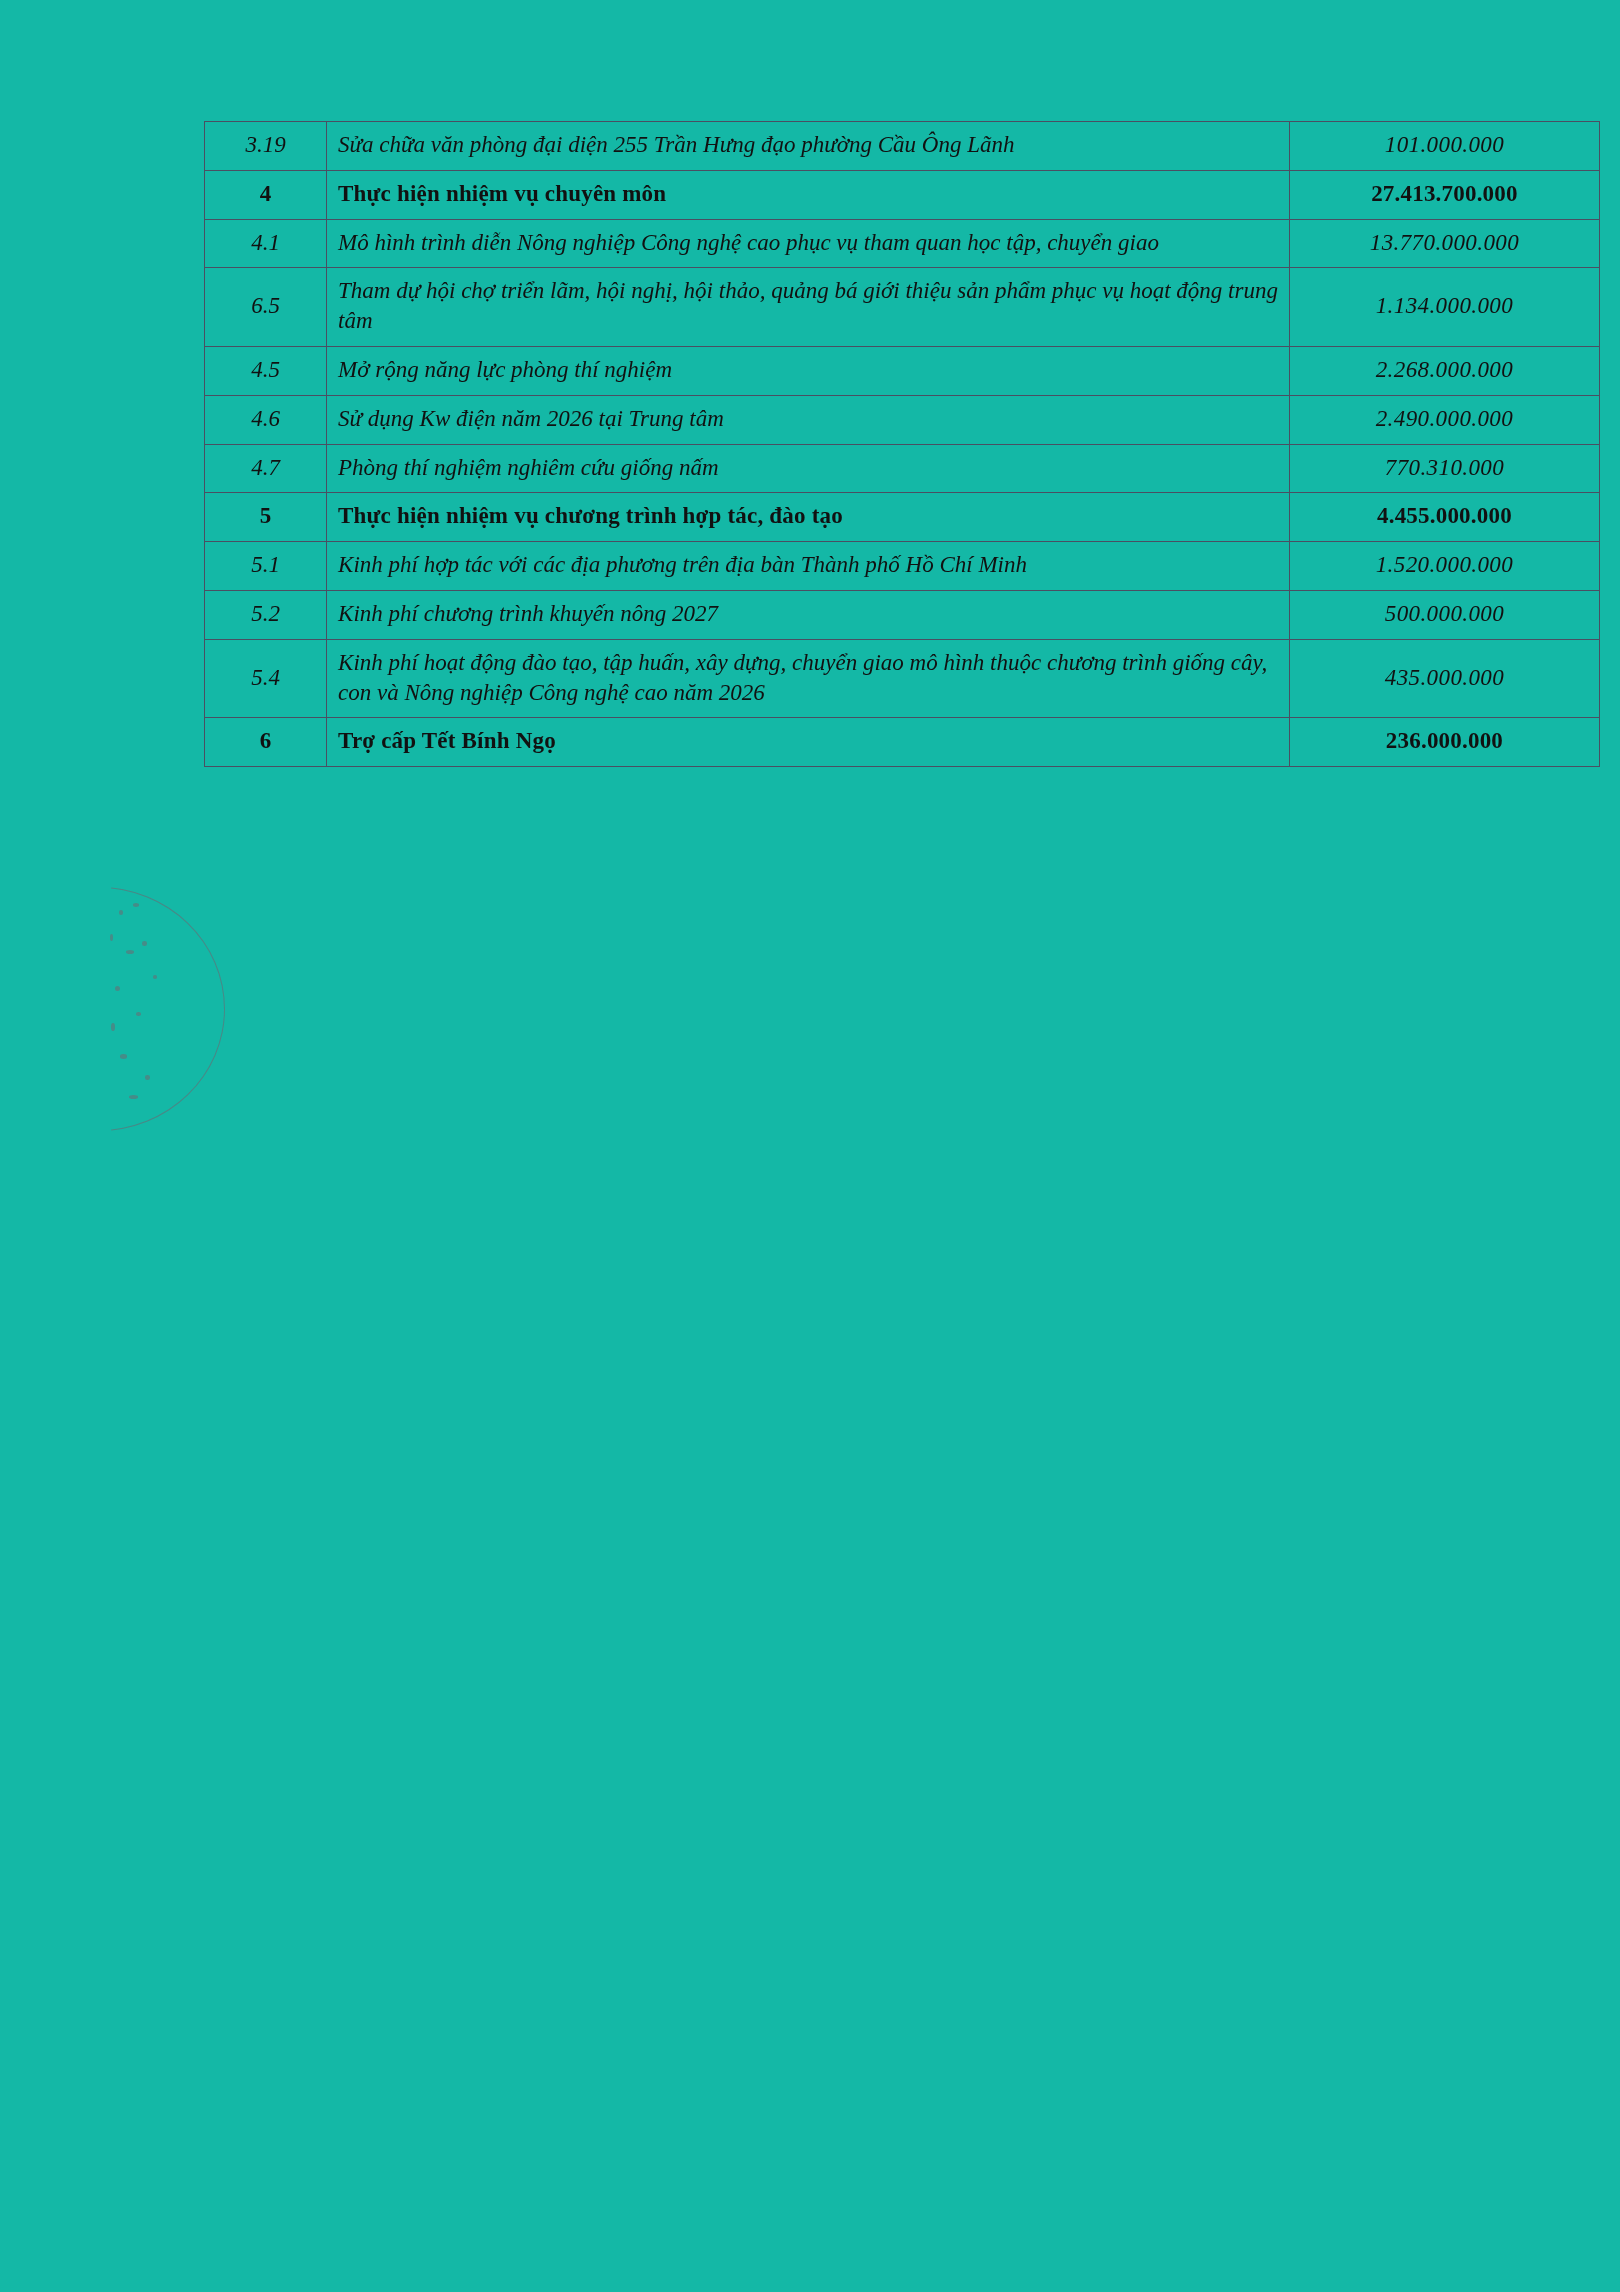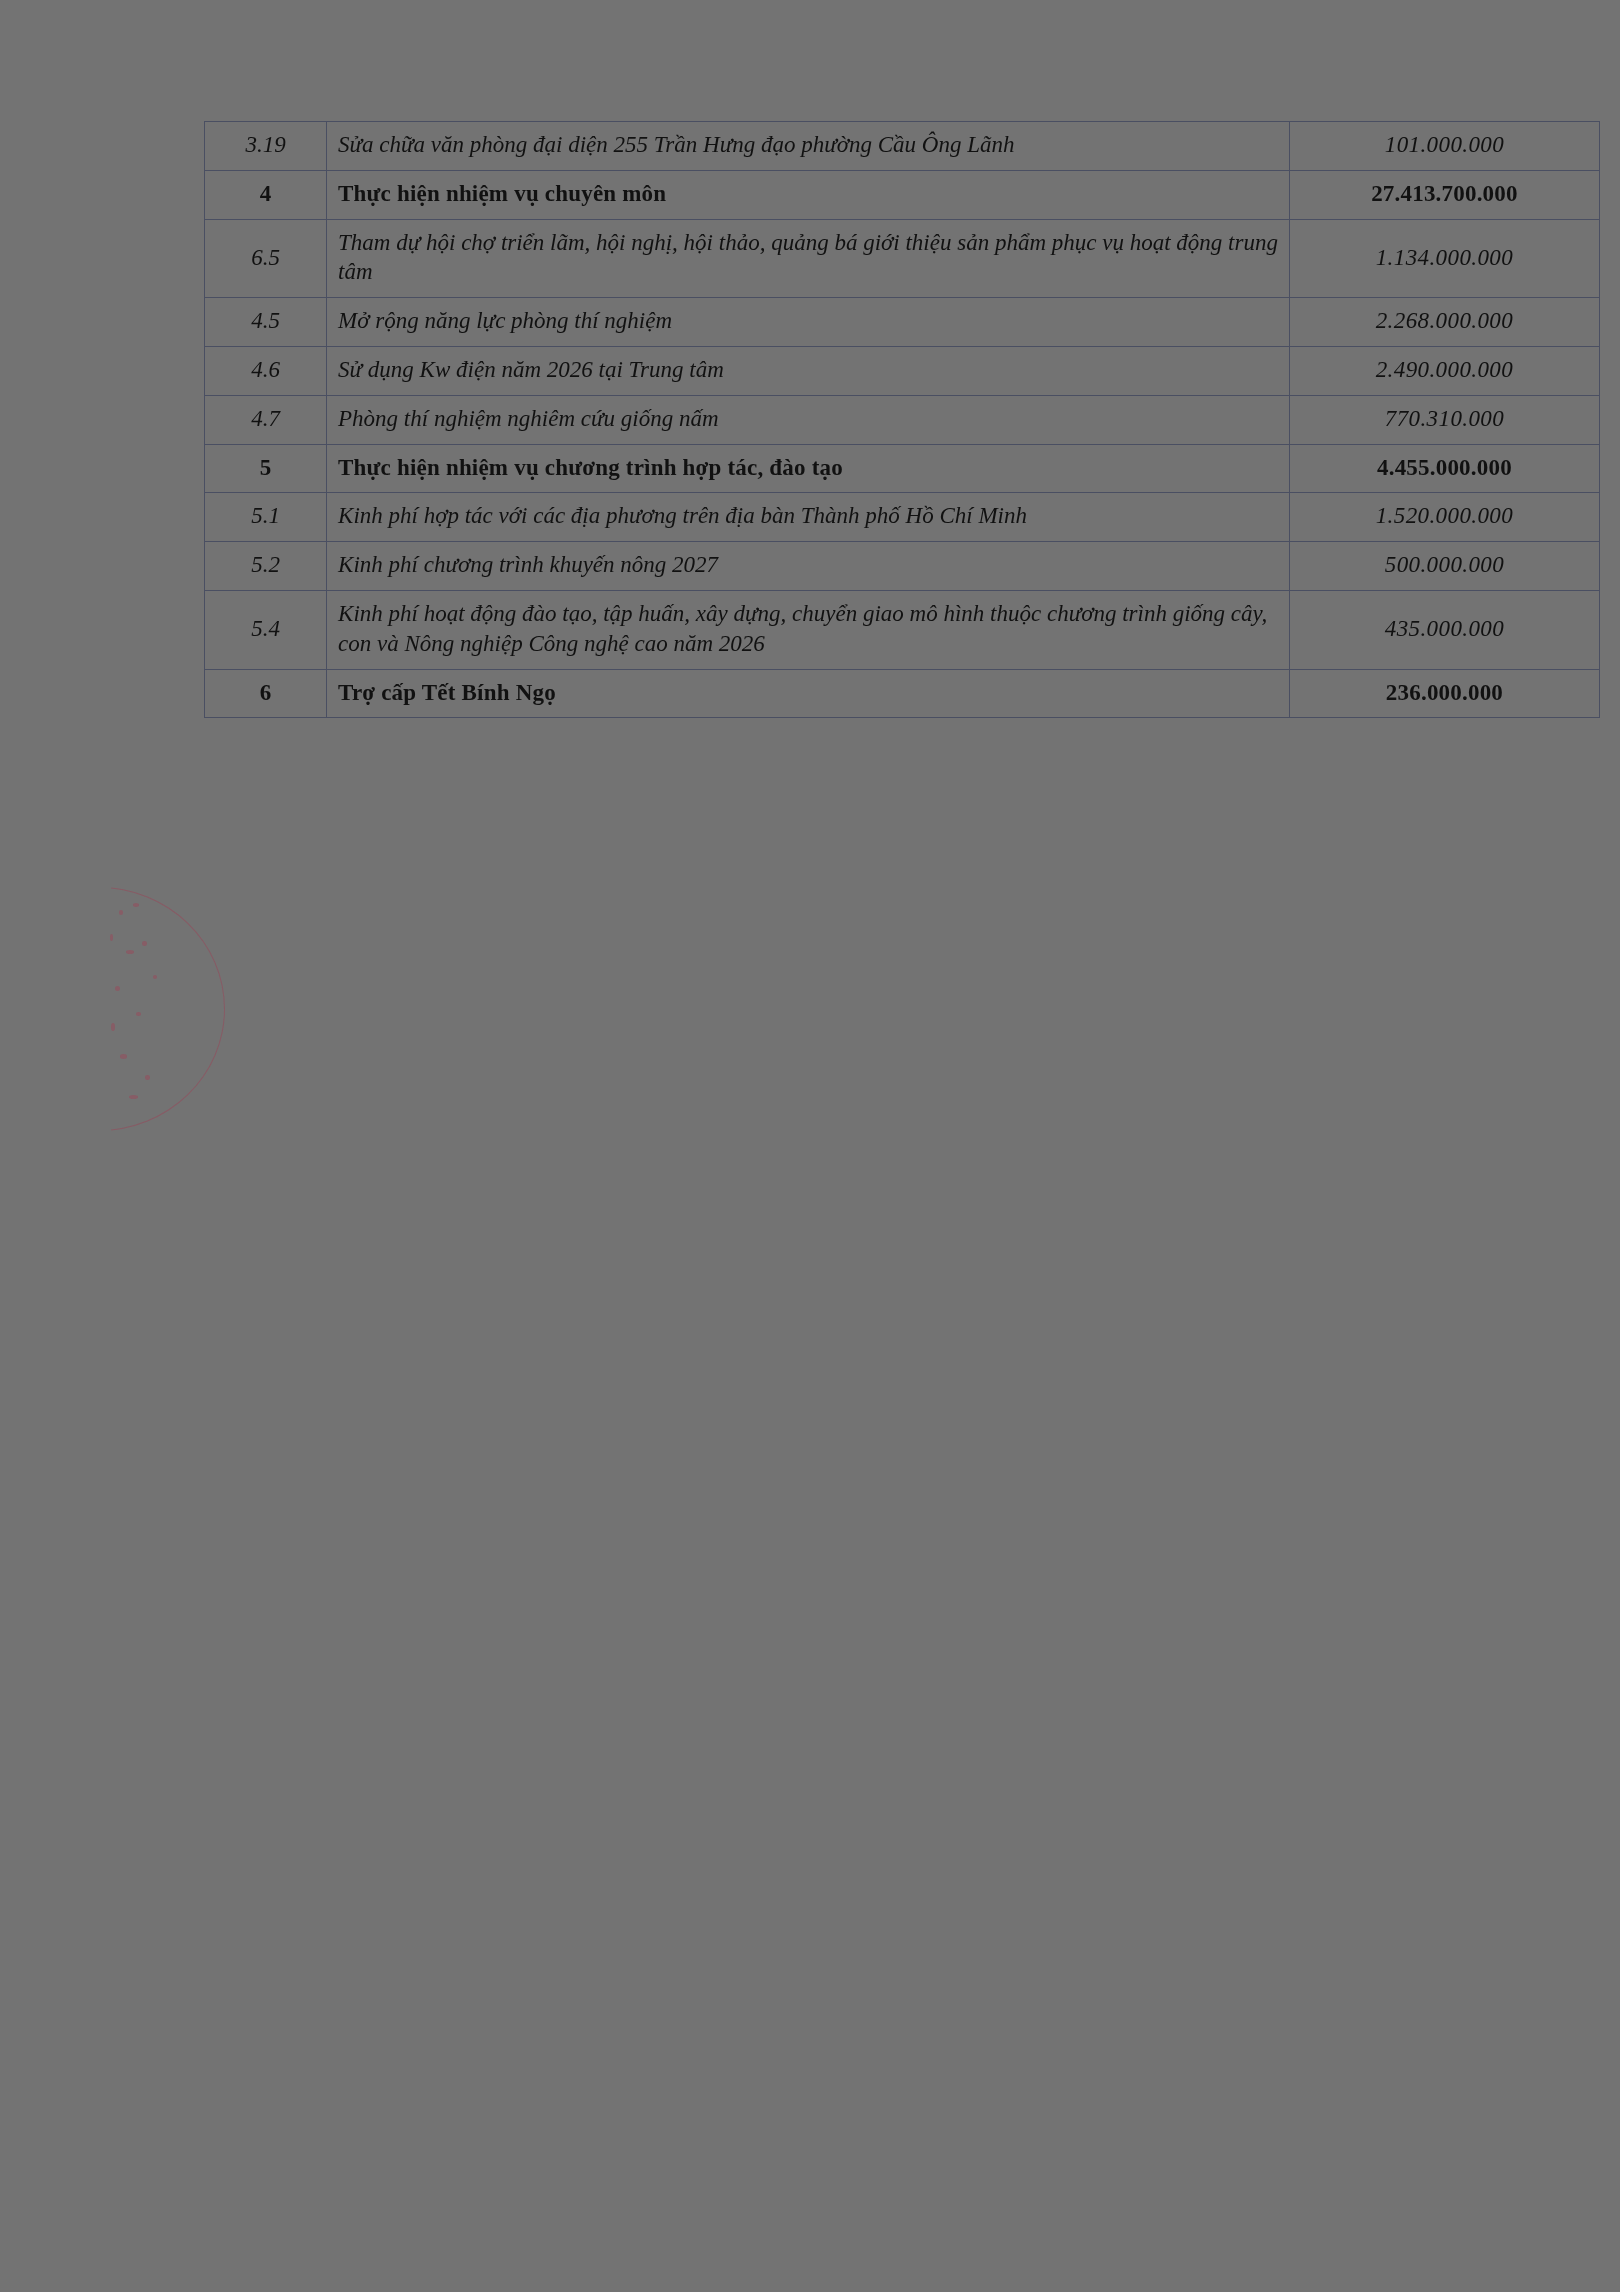--- a/index.html
+++ b/index.html
@@ -15,21 +15,21 @@
     color: #111111;
     overflow: hidden;
   }
 
   .page {
     position: absolute;
     left: 0;
     top: 0;
     width: 1620px;
     height: 2293px;
-    background: #737373;
+    background: #14b8a6;
   }
 
   .doc-table {
     position: absolute;
     left: 204px;
     top: 121px;
     width: 1329px;
     border-collapse: collapse;
     table-layout: fixed;
   }
@@ -139,20 +139,25 @@
           <td class="col-no">3.19</td>
           <td class="col-desc">Sửa chữa văn phòng đại diện 255 Trần Hưng đạo phường Cầu Ông Lãnh</td>
           <td class="col-amt">101.000.000</td>
         </tr>
         <tr class="bold">
           <td class="col-no">4</td>
           <td class="col-desc">Thực hiện nhiệm vụ chuyên môn</td>
           <td class="col-amt">27.413.700.000</td>
         </tr>
         <tr>
+          <td class="col-no">4.1</td>
+          <td class="col-desc">Mô hình trình diễn Nông nghiệp Công nghệ cao phục vụ tham quan học tập, chuyển giao</td>
+          <td class="col-amt">13.770.000.000</td>
+        </tr>
+        <tr>
           <td class="col-no">6.5</td>
           <td class="col-desc">Tham dự hội chợ triển lãm, hội nghị, hội thảo, quảng bá giới thiệu sản phẩm phục vụ hoạt động trung tâm</td>
           <td class="col-amt">1.134.000.000</td>
         </tr>
         <tr>
           <td class="col-no">4.5</td>
           <td class="col-desc">Mở rộng năng lực phòng thí nghiệm</td>
           <td class="col-amt">2.268.000.000</td>
         </tr>
         <tr>

